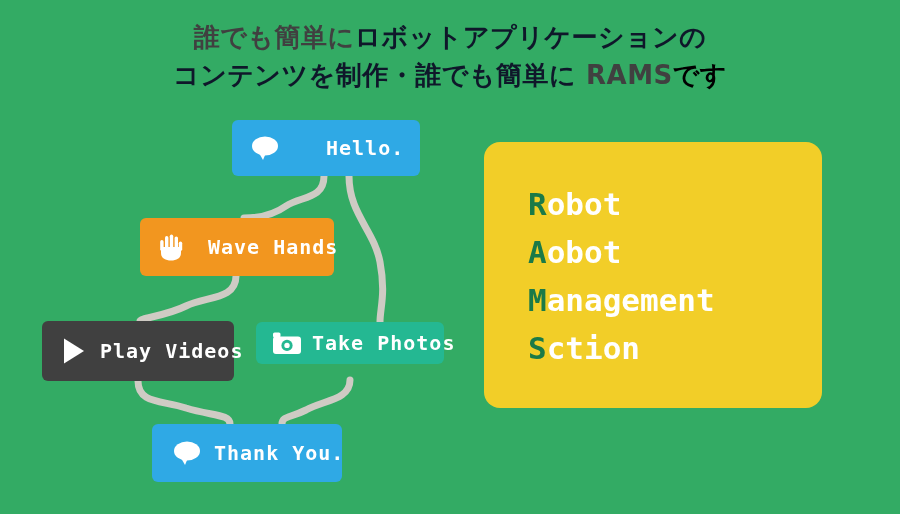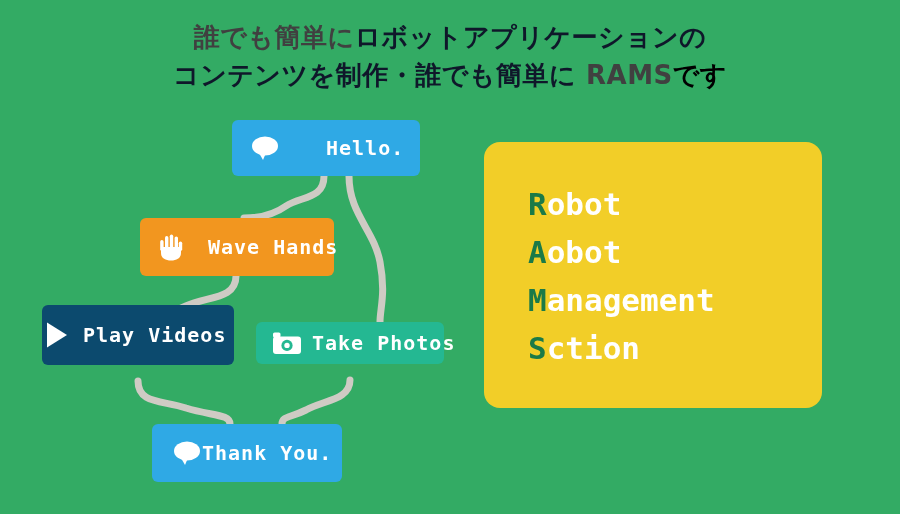--- a/index.html
+++ b/index.html
@@ -67,26 +67,26 @@
     align-items: center;
     justify-content: center;
     flex: 0 0 auto;
   }
   .node .lbl { display: inline-block; }
 
   #node-hello       { left: 232px; top: 120px; width: 188px; height: 56px; background: #2fa9e5; padding-left: 18px; }
   #node-hello .lbl  { margin-left: 46px; }
   #node-wave        { left: 140px; top: 218px; width: 194px; height: 58px; background: #f2961f; padding-left: 18px; }
   #node-wave .lbl   { margin-left: 24px; }
-  #node-play        { left: 42px;  top: 305px; width: 192px; height: 60px; background: #0c4a6e; padding-left: 3px; }
+  #node-play        { left: 42px;  top: 321px; width: 192px; height: 60px; background: #404040; padding-left: 20px; }
   #node-play .lbl   { margin-left: 14px; }
   #node-photos      { left: 256px; top: 322px; width: 188px; height: 42px; background: #24b892; padding-left: 16px; }
   #node-photos .lbl { margin-left: 10px; }
   #node-thanks      { left: 152px; top: 424px; width: 190px; height: 58px; background: #2fa9e5; padding-left: 20px; }
-  #node-thanks .lbl { }
+  #node-thanks .lbl { margin-left: 12px; }
 
   
   #rams-panel {
     position: absolute;
     left: 484px;
     top: 142px;
     width: 338px;
     height: 266px;
     background: #f2ce28;
     border-radius: 16px;

